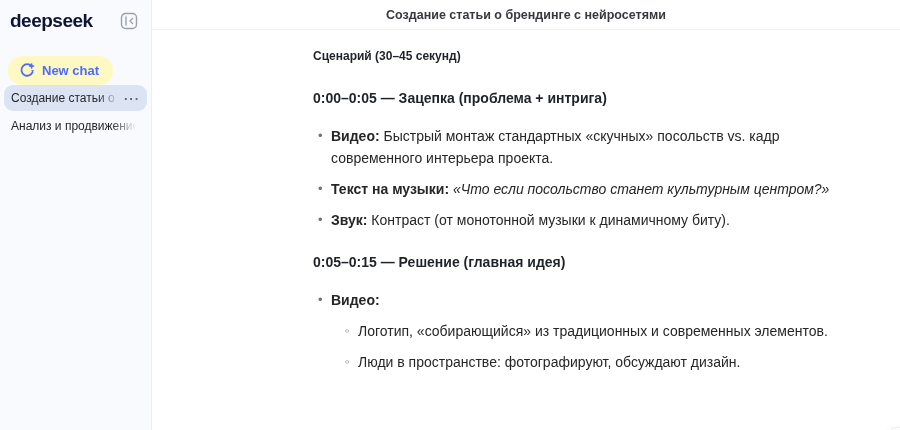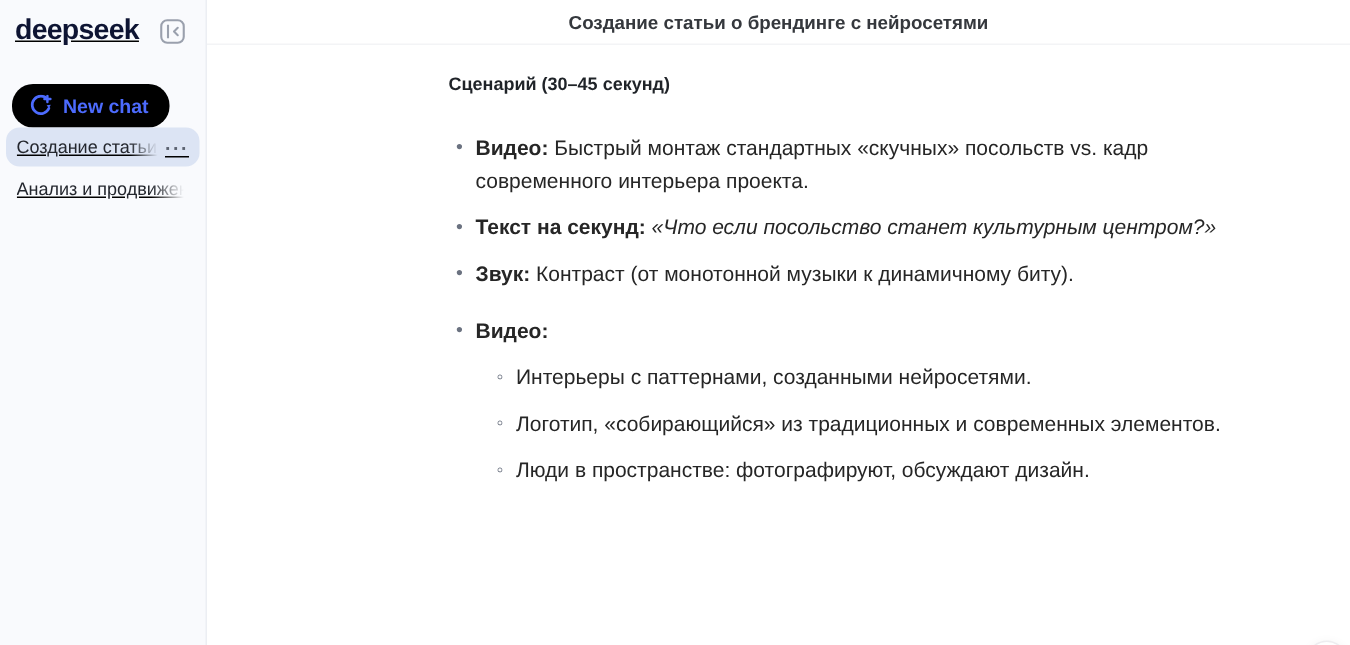--- a/index.html
+++ b/index.html
@@ -1,28 +1,28 @@
 <!DOCTYPE html>
 <html><head>
 <meta charset="utf-8">
 <style>
   * { margin:0; padding:0; box-sizing:border-box; }
   html,body { width:900px; height:430px; overflow:hidden; background:#fff;
     font-family:"Liberation Sans","DejaVu Sans",sans-serif; }
   .app { display:flex; width:900px; height:430px; }
 
   
-  .sidebar { width:138px; height:100%; background:#f9fafd; border-right:1px solid #eceef3;
-    flex-shrink:0; position:relative;text-decoration:underline; }
+  .sidebar { width:152px; height:100%; background:#f9fafd; border-right:1px solid #eceef3;
+    flex-shrink:0; position:relative; }
   .logo-row { display:flex; align-items:center; justify-content:space-between; padding:10px 12px 0 10px; }
   .logo { font-size:19px; font-weight:bold; color:#0e1433; letter-spacing:-0.5px; }
   .collapse-btn { width:20px; height:20px; border:none; background:transparent; cursor:pointer;
     display:flex; align-items:center; justify-content:center; padding:0; }
   .new-chat-btn { display:flex; align-items:center; gap:7px; margin:24px 0 0 8px;
-    height:29px; padding:0 14px 0 11px; border:none; border-radius:14px; background:#000000;
+    height:29px; padding:0 14px 0 11px; border:none; border-radius:14px; background:#fef9c3;
     color:#4c6bfe; font-size:13px; font-weight:bold; cursor:pointer; width:max-content;
     font-family:inherit; }
   .today-label { margin:26px 0 6px 11px; font-size:11px; color:#8f95a3; }
   .chat-item { display:flex; align-items:center; margin:0 4px 2px 4px; height:26px;
     padding:0 7px; border-radius:9px; font-size:12px; color:#24272e; cursor:pointer; }
   .chat-item.active { background:#dce4f4; }
   .chat-item .label { flex:1; white-space:nowrap; overflow:hidden;
     -webkit-mask-image:linear-gradient(90deg,#000 78%,transparent 97%);
     mask-image:linear-gradient(90deg,#000 78%,transparent 97%); }
   .chat-item .menu-dots { font-size:13px; font-weight:bold; color:#5b6270; letter-spacing:1px;
@@ -90,28 +90,29 @@
 
   <main class="main">
     <div class="header">
       <span class="header-title">Создание статьи о брендинге с нейросетями</span>
     </div>
 
     <div class="content-scroll">
       <div class="message">
         <div class="doc-title">Сценарий (30–45 секунд)</div>
         <div>
+            <div class="sec-heading">0:00–0:05 — Зацепка (проблема + интрига)</div>
             <ul class="blist">
               <li><span class="b">Видео:</span><span> Быстрый монтаж стандартных «скучных» посольств vs. кадр современного интерьера проекта.</span></li>
-              <li><span class="b">Текст на секунд:</span><span> </span><span class="i">«Что если посольство станет культурным центром?»</span></li>
+              <li><span class="b">Текст на музыки:</span><span> </span><span class="i">«Что если посольство станет культурным центром?»</span></li>
               <li><span class="b">Звук:</span><span> Контраст (от монотонной музыки к динамичному биту).</span></li>
             </ul>
+            <div class="sec-heading">0:05–0:15 — Решение (главная идея)</div>
             <ul class="blist">
               <li><span class="b">Видео:</span><ul class="slist">
-                  <li><span>Интерьеры с паттернами, созданными нейросетями.</span></li>
                   <li><span>Логотип, «собирающийся» из традиционных и современных элементов.</span></li>
                   <li><span>Люди в пространстве: фотографируют, обсуждают дизайн.</span></li>
                 </ul></li>
             </ul>
           </div>
       </div>
 
       <button class="scroll-down-btn">
         
       </button>

